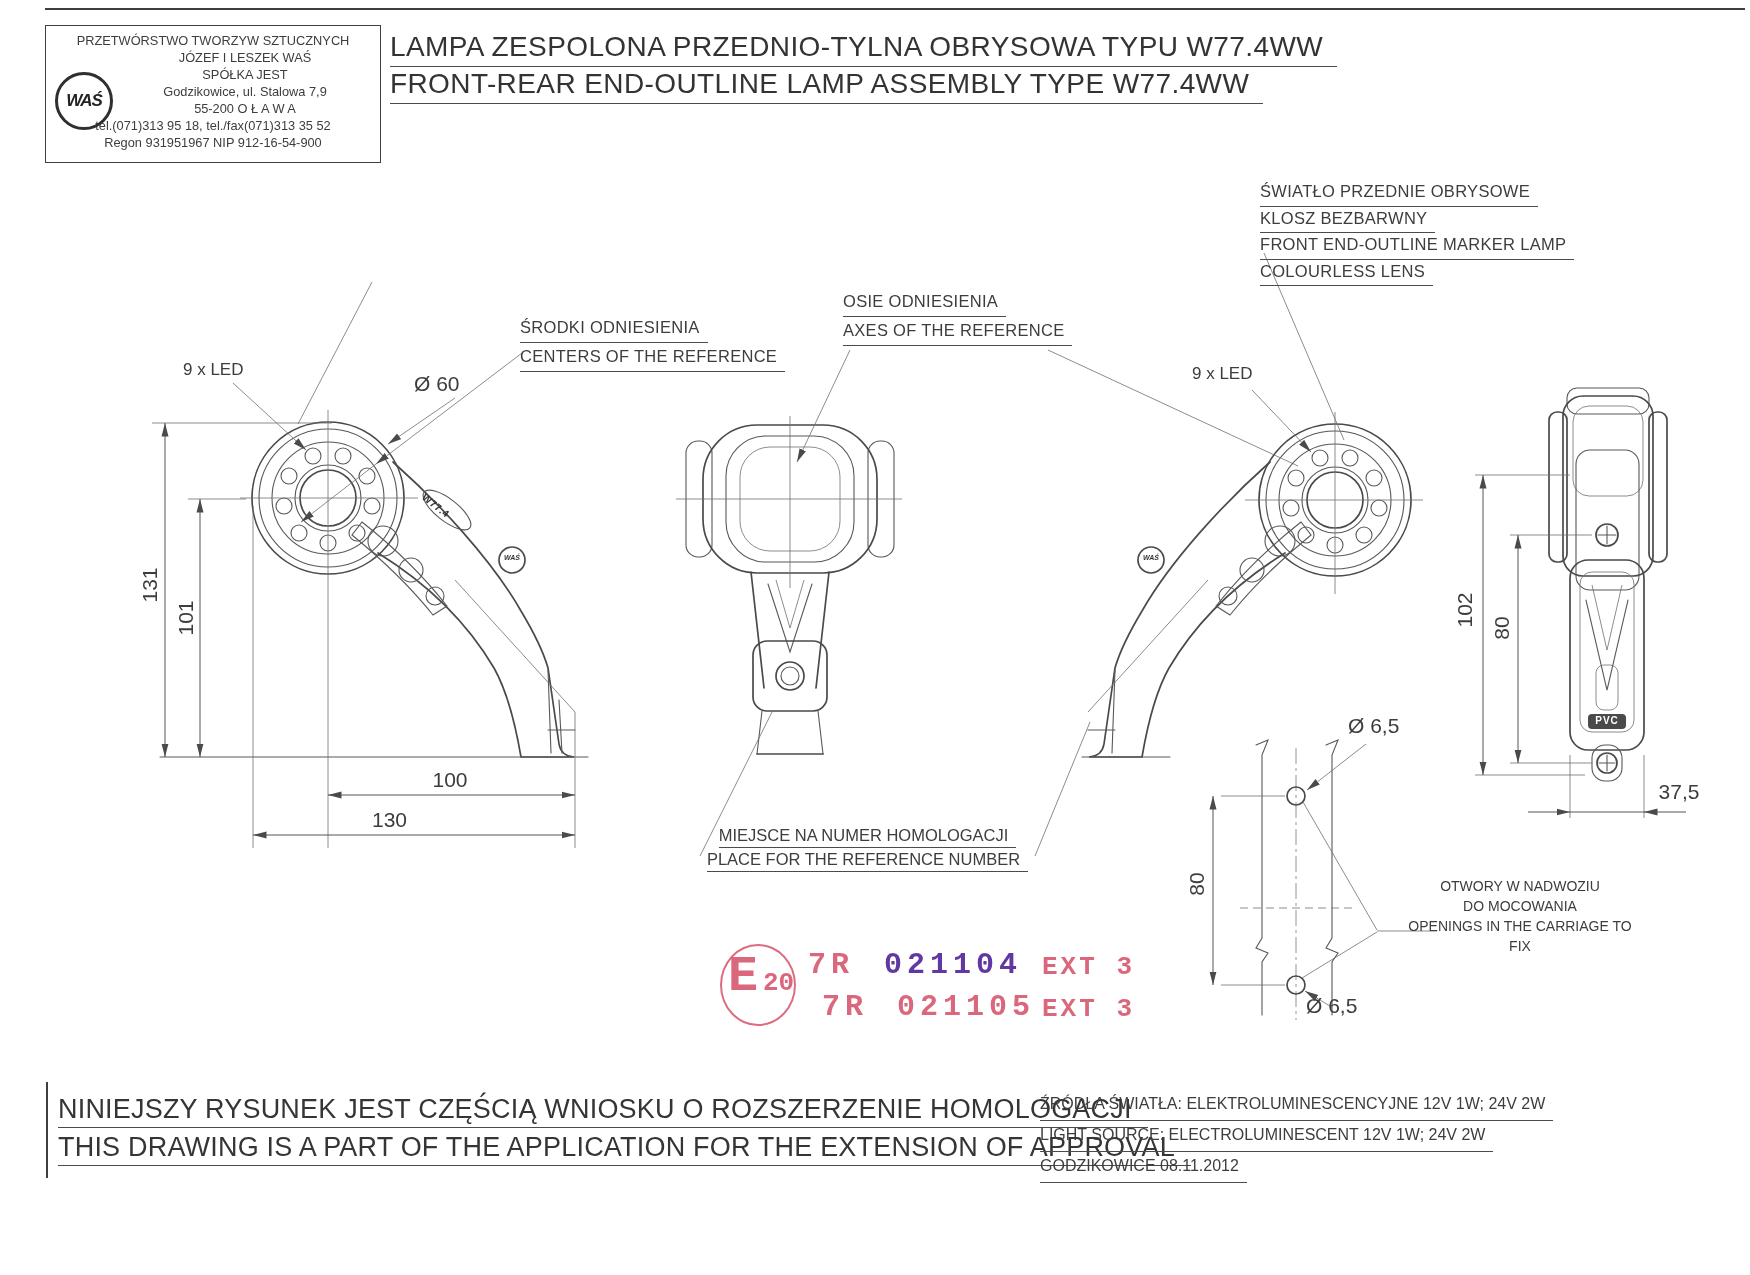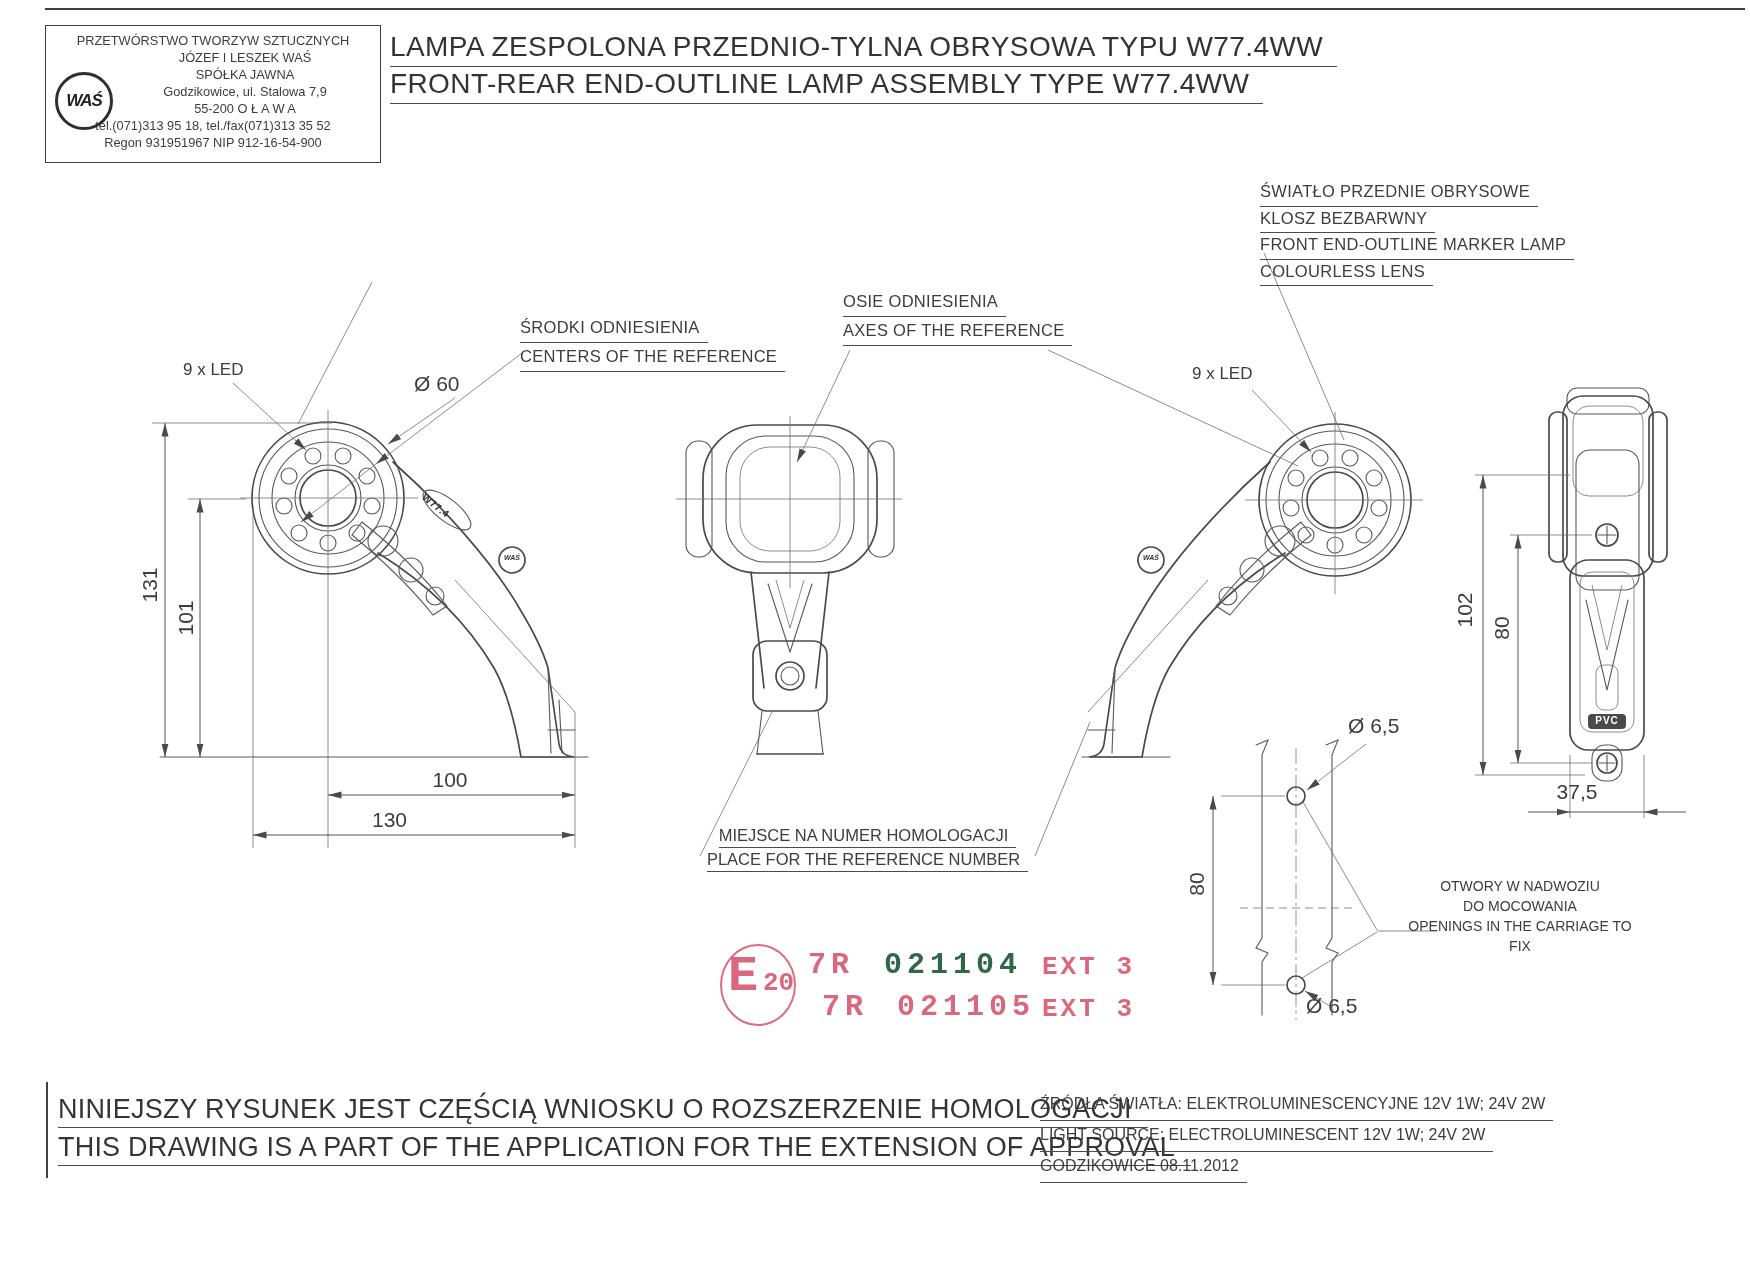--- a/index.html
+++ b/index.html
@@ -219,21 +219,21 @@
       <line x1="1330" y1="1006" x2="1305" y2="991" class="t" marker-end="url(#ae)"></line>
       <line x1="1303" y1="802" x2="1377" y2="930" class="t"></line>
       <line x1="1302" y1="978" x2="1377" y2="932" class="t"></line>
       <line x1="1377" y1="931" x2="1437" y2="931" class="t"></line>
     </g>
   </svg>
 
   <div class="ab company">
     <div>PRZETWÓRSTWO TWORZYW SZTUCZNYCH</div>
     <div class="mid">JÓZEF I LESZEK WAŚ</div>
-    <div class="mid">SPÓŁKA JAWNA</div>
+    <div class="mid">SPÓŁKA JEST</div>
     <div class="mid">Godzikowice, ul. Stalowa 7,9</div>
     <div class="mid">55-200  O Ł A W A</div>
     <div>tel.(071)313 95 18, tel./fax(071)313 35 52</div>
     <div>Regon 931951967 NIP 912-16-54-900</div>
   </div>
   <div class="ab logo">WAŚ</div>
 
   <div class="ab title" style="left:390px;top:30px;">
     <div><span class="ul">LAMPA ZESPOLONA PRZEDNIO-TYLNA OBRYSOWA TYPU W77.4WW</span></div>
     <div><span class="ul">FRONT-REAR END-OUTLINE LAMP ASSEMBLY TYPE W77.4WW</span></div>
@@ -261,21 +261,21 @@
   <div class="ab ann" style="left:1192px;top:364px;">9 x LED</div>
   <div class="ab dim" style="left:414px;top:372px;">Ø 60</div>
 
   <div class="ab dim vd" style="left:127px;top:573px;">131</div>
   <div class="ab dim vd" style="left:163px;top:606px;">101</div>
   <div class="ab dim" style="left:410px;top:768px;width:80px;text-align:center;">100</div>
   <div class="ab dim" style="left:372px;top:808px;width:80px;">130</div>
 
   <div class="ab dim vd" style="left:1442px;top:598px;">102</div>
   <div class="ab dim vd" style="left:1479px;top:616px;">80</div>
-  <div class="ab dim" style="left:1542px;top:780px;width:70px;text-align:center;">37,5</div>
+  <div class="ab dim" style="left:1644px;top:780px;width:70px;text-align:center;">37,5</div>
 
   <div class="ab dim vd" style="left:1174px;top:872px;">80</div>
   <div class="ab dim" style="left:1348px;top:714px;">Ø 6,5</div>
   <div class="ab dim" style="left:1306px;top:994px;">Ø 6,5</div>
 
   <div class="ab w77" style="left:420px;top:500px;">W77.4</div>
   <div class="ab minilogo" style="left:499px;top:554px;">WAŚ</div>
   <div class="ab minilogo" style="left:1138px;top:554px;">WAŚ</div>
   <div class="ab pvc" style="left:1588px;top:715px;">PVC</div>
 
@@ -288,21 +288,21 @@
     <div>OTWORY W NADWOZIU</div>
     <div>DO MOCOWANIA</div>
     <div>OPENINGS IN THE CARRIAGE TO FIX</div>
   </div>
 
   <div class="ab ecircle"></div>
   <div class="ab stampTxt" style="left: 728px; top: 948px; font-size: 50px; color: rgb(214, 83, 107);">E</div>
   <div class="ab stampTxt" style="left: 763px; top: 968px; font-size: 26px; color: rgb(214, 83, 107);">20</div>
 
   <div class="ab stampTxt stampNum" style="left: 808px; top: 948px; color: rgb(214, 83, 107);">7R</div>
-  <div class="ab stampTxt stampNum" style="left: 884px; top: 948px; color: #14532d;">021104</div>
+  <div class="ab stampTxt stampNum" style="left: 884px; top: 948px; color: #4c1d95;">021104</div>
   <div class="ab stampTxt stampExt" style="left: 1042px; top: 952px; color: rgb(214, 83, 107);">EXT 3</div>
 
   <div class="ab stampTxt stampNum" style="left: 822px; top: 990px; color: rgb(214, 83, 107);">7R</div>
   <div class="ab stampTxt stampNum" style="left: 897px; top: 990px; color: rgb(214, 83, 107);">021105</div>
   <div class="ab stampTxt stampExt" style="left: 1042px; top: 994px; color: rgb(214, 83, 107);">EXT 3</div>
 
   <div class="ab foot" style="left:58px;top:1094px;">
     <span class="ul">NINIEJSZY RYSUNEK JEST CZĘŚCIĄ WNIOSKU O  ROZSZERZENIE  HOMOLOGACJI</span>
   </div>
   <div class="ab foot" style="left:58px;top:1132px;">

